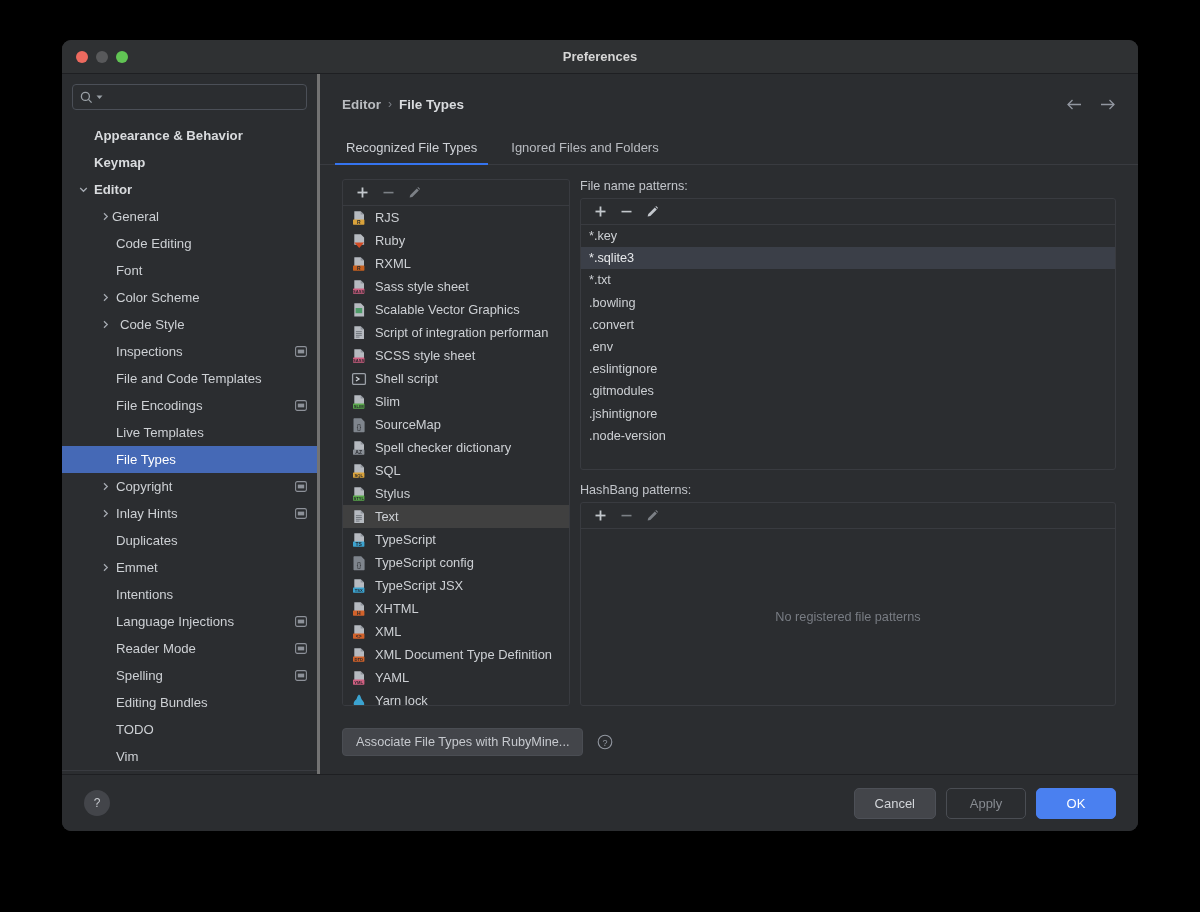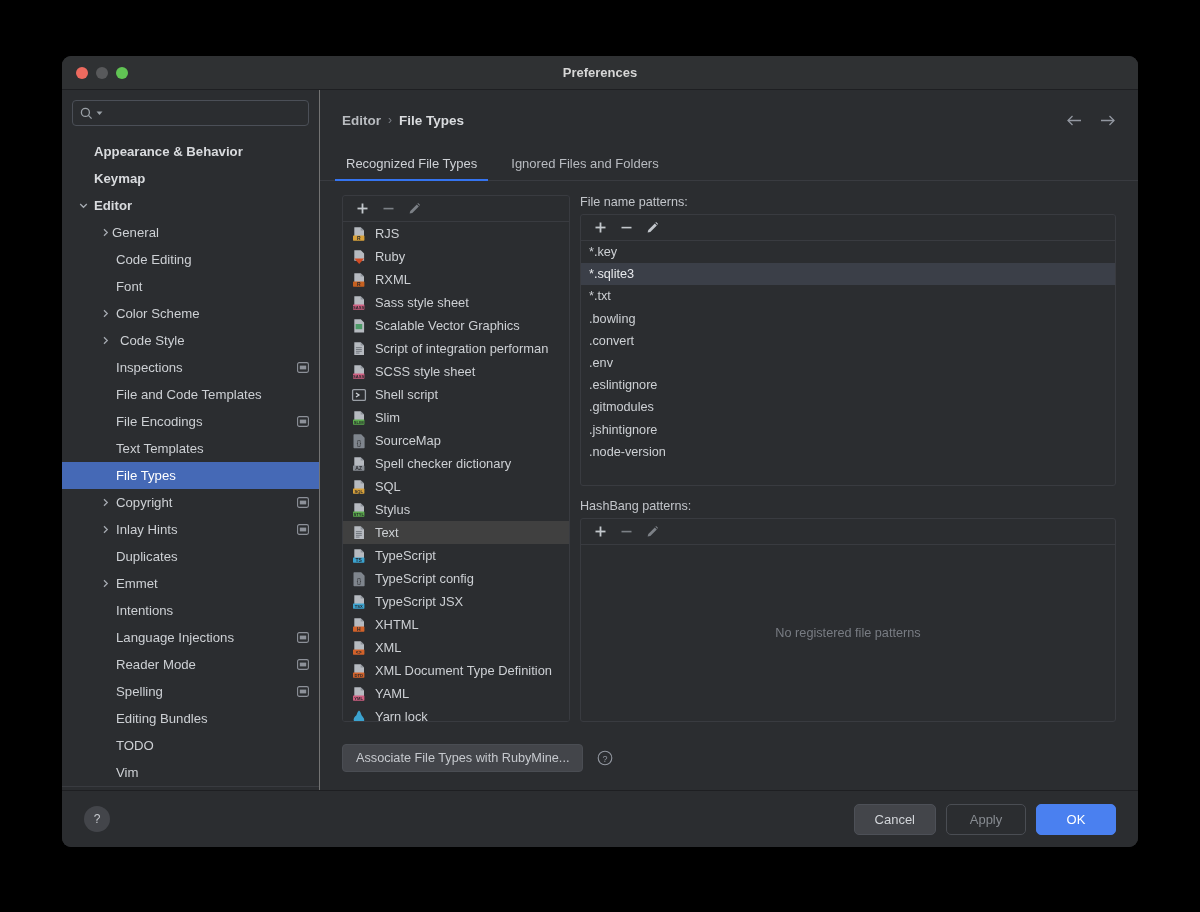--- a/index.html
+++ b/index.html
@@ -4,21 +4,21 @@
 <style>
   * { box-sizing: border-box; margin: 0; padding: 0; }
   html, body {
     width: 1200px; height: 912px;
     background: #000000;
     font-family: "Liberation Sans", sans-serif;
     overflow: hidden;
   }
   .window {
     position: absolute;
-    left: 62px; top: 56px;
+    left: 62px; top: 40px;
     width: 1076px; height: 791px;
     background: #2b2d30;
     border-radius: 9px;
     overflow: hidden;
     box-shadow: 0 10px 40px rgba(0,0,0,0.65);
     display: flex; flex-direction: column; justify-content: space-between;
   }
   
   .titlebar {
     height: 34px; min-height: 34px;
@@ -36,21 +36,21 @@
     position: absolute; left: 0; right: 0; text-align: center;
     font-size: 13px; font-weight: bold; color: #d6d6d6;
     pointer-events: none;
   }
   
   .body-split { flex: 1; display: flex; min-height: 0; }
   
   .sidebar {
     width: 258px; min-width: 258px;
     background: #2b2d30;
-    border-right: 1px solid #737373;
+    border-right: 3px solid #737373;
     display: flex; flex-direction: column;
     overflow: hidden;
   }
   .search-wrap { padding: 10px 10px 6px 10px; }
   .search-box {
     height: 26px; background: #2b2d30;
     border: 1px solid #4b4f57; border-radius: 4px;
     display: flex; align-items: center; padding: 0 7px; gap: 3px;
   }
   .search-box svg { flex: none; }
@@ -278,21 +278,21 @@
             <span class="lbl" style="margin-left: 4px;">File Encodings</span>
             <span class="badge-right">
               <svg width="12" height="11" viewBox="0 0 12 11" class="sq-icon">
                 <rect x="0.6" y="0.6" width="10.8" height="9.8" rx="1.6" fill="none" stroke="#8d9199" stroke-width="1.1"></rect>
                 <rect x="2.8" y="3.6" width="6.4" height="3.8" fill="#8d9199"></rect>
               </svg>
             </span>
           </div>
           <div class="tree-row">
             <span class="arrow" style="margin-left: 36px;"></span>
-            <span class="lbl" style="margin-left: 4px;">Text Templates</span>
+            <span class="lbl" style="margin-left: 4px;">Live Templates</span>
           </div>
           <div class="tree-row selected">
             <span class="arrow" style="margin-left: 36px;"></span>
             <span class="lbl" style="margin-left: 4px;">File Types</span>
           </div>
           <div class="tree-row">
             <span class="arrow" style="margin-left: 36px;">
               <svg width="9" height="9" viewBox="0 0 9 9">
                 <path d="M3 1.2 L6.3 4.5 L3 7.8" fill="none" stroke="#a6abb2" stroke-width="1.25"></path>
               </svg>

